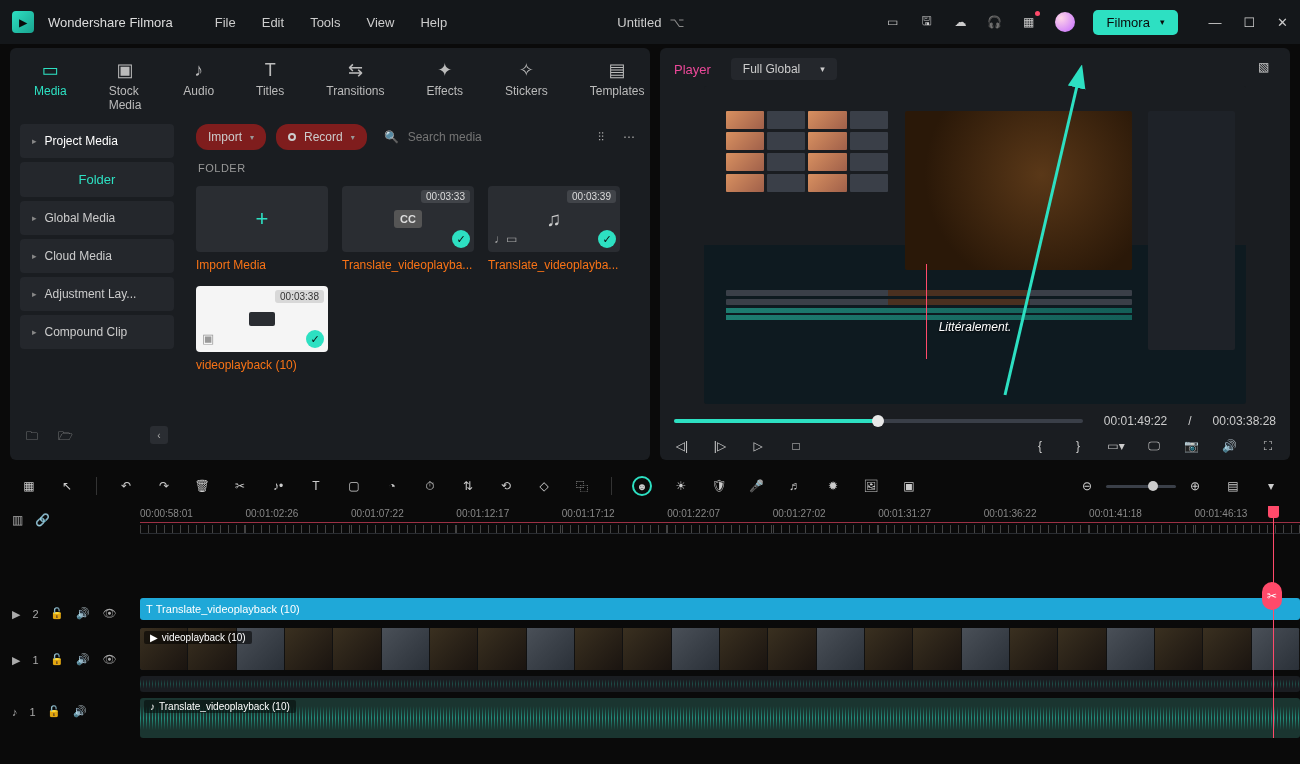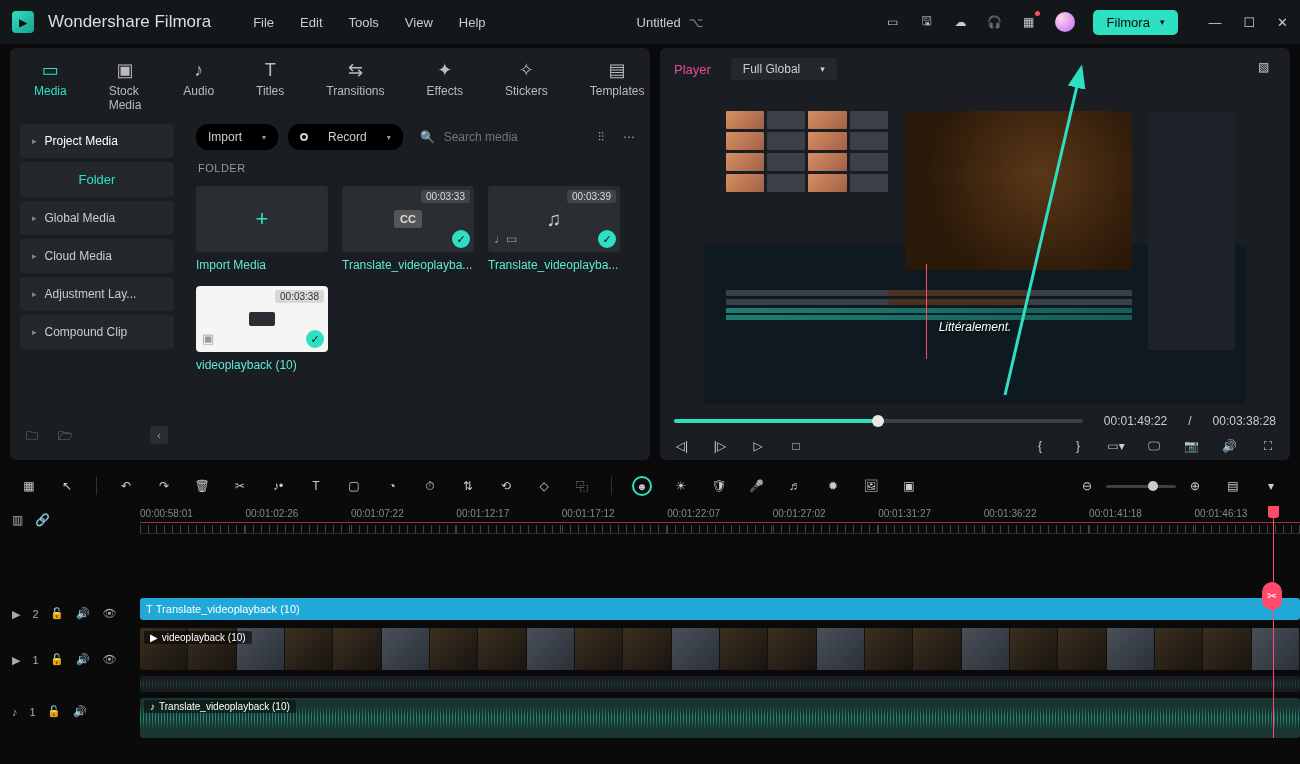--- a/index.html
+++ b/index.html
@@ -2,21 +2,21 @@
 <html><head>
 <meta charset="utf-8">
 <style>
 * { margin:0; padding:0; box-sizing:border-box; font-family:-apple-system,"Segoe UI",Arial,sans-serif; user-select:none; }
 body { background:#0a0a0a; color:#ccc; font-size:12px; width:1300px; height:764px; overflow:hidden; }
 
 
 .titlebar { height:44px; background:#14171a; display:flex; align-items:center; padding:0 12px; gap:14px; }
 .logo { width:22px; height:22px; background:linear-gradient(135deg,#2de0c2,#1aa38f); border-radius:4px; position:relative; display:flex; align-items:center; justify-content:center; color:#14171a; font-weight:bold; }
 .logo::after{content:"▶";font-size:10px;color:#0a0a0a;}
-.app-title{font-size:17px;color:#ddd;}
+.app-title{font-size:13px;color:#ddd;}
 .menus{display:flex;gap:26px;margin-left:28px;}
 .menus span{color:#ccc;font-size:13px;cursor:pointer;}
 .spacer{flex:1;}
 .doc-title{color:#ccc;font-size:13px;display:flex;align-items:center;gap:8px;}
 .right-icons{display:flex;align-items:center;gap:18px;margin-left:30px;}
 .right-icons .ic{width:16px;height:16px;color:#ccc;cursor:pointer;display:flex;align-items:center;justify-content:center;}
 .avatar{width:20px;height:20px;border-radius:50%;background:radial-gradient(circle at 30% 30%,#ffd6e8,#c469ff);}
 .export-btn{background:#2de0c2;color:#0a0a0a;padding:5px 14px;border-radius:5px;font-size:13px;display:flex;align-items:center;gap:10px;cursor:pointer;}
 .winctrl{display:flex;gap:22px;margin-left:16px;}
 .winctrl span{color:#ccc;cursor:pointer;font-size:13px;}
@@ -33,35 +33,35 @@
 .sidebar{width:174px;padding:6px 10px;display:flex;flex-direction:column;gap:4px;}
 .side-item{background:#24272c;border-radius:4px;padding:10px 12px;font-size:12px;color:#ccc;display:flex;align-items:center;gap:8px;cursor:pointer;}
 .side-item.active{color:#fff;}
 .side-folder{color:#2de0c2;justify-content:center;font-size:13px;}
 .side-item .chev{font-size:9px;color:#888;}
 .sidebar-bottom{margin-top:auto;display:flex;gap:16px;padding:10px 6px;align-items:center;}
 .sidebar-bottom .ic{width:16px;height:16px;color:#aaa;cursor:pointer;}
 .collapse{margin-left:auto;width:18px;height:18px;background:#2a2d32;border-radius:3px;display:flex;align-items:center;justify-content:center;color:#aaa;font-size:10px;cursor:pointer;}
 .content{flex:1;display:flex;flex-direction:column;}
 .toolbar{display:flex;align-items:center;gap:10px;padding:6px 12px;}
-.btn{background:#000000;padding:6px 12px;border-radius:12px;display:flex;align-items:center;gap:20px;font-size:12px;cursor:pointer;}
+.btn{background:#7f1d1d;padding:6px 12px;border-radius:12px;display:flex;align-items:center;gap:8px;font-size:12px;cursor:pointer;}
 .btn .dd{font-size:8px;color:#999;}
 .rec-dot{width:8px;height:8px;border-radius:50%;border:2px solid #ccc;}
 .search{flex:1;display:flex;align-items:center;gap:8px;padding-left:8px;}
 .search input{background:transparent;border:none;color:#ccc;font-size:12px;outline:none;width:100%;}
 .tool-ic{width:18px;height:18px;color:#aaa;cursor:pointer;display:flex;align-items:center;justify-content:center;}
 .section-h{padding:6px 14px;font-size:11px;color:#999;letter-spacing:0.5px;}
 .grid{display:flex;flex-wrap:wrap;gap:14px;padding:6px 12px;}
 .card{width:132px;}
 .thumb{width:132px;height:66px;background:#2a2d32;border-radius:4px;position:relative;display:flex;align-items:center;justify-content:center;}
 .thumb.light{background:#f5f5f5;}
 .dur{position:absolute;top:4px;right:4px;background:#414449;color:#ddd;font-size:10px;padding:1px 5px;border-radius:3px;}
 .check{position:absolute;bottom:4px;right:4px;width:18px;height:18px;border-radius:50%;background:#2de0c2;display:flex;align-items:center;justify-content:center;color:#0a0a0a;font-size:11px;}
 .plus{color:#2de0c2;font-size:22px;}
-.card-t{font-size:12px;color:#5eead4;margin-top:6px;white-space:nowrap;overflow:hidden;text-overflow:ellipsis;}
+.card-t{font-size:12px;color:#f97316;margin-top:6px;white-space:nowrap;overflow:hidden;text-overflow:ellipsis;}
 
 
 .player{flex:1;background:#1a1d21;border-radius:6px;display:flex;flex-direction:column;padding:10px 14px 6px 14px;}
 .player-head{display:flex;align-items:center;gap:20px;}
 .player-head .lbl{font-size:13px;color:#ec4899;}
 .quality{display:flex;align-items:center;gap:20px;font-size:12px;color:#ccc;cursor:pointer;background:#24272c;padding:4px 12px;border-radius:4px;}
 .screenshot-ic{margin-left:auto;width:18px;height:18px;color:#ccc;cursor:pointer;}
 .preview{flex:1;margin:6px 30px;background:#14171a;border-radius:3px;position:relative;overflow:hidden;font-style:italic;}
 .preview-inner{position:absolute;inset:0;background:linear-gradient(180deg,#1a1d21 0%,#1a1d21 50%,#0e1a20 50%,#0e1a20 100%);}
 .prev-grid{position:absolute;left:4%;top:8%;width:30%;height:52%;display:grid;grid-template-columns:repeat(4,1fr);grid-auto-rows:18px;gap:3px;}

